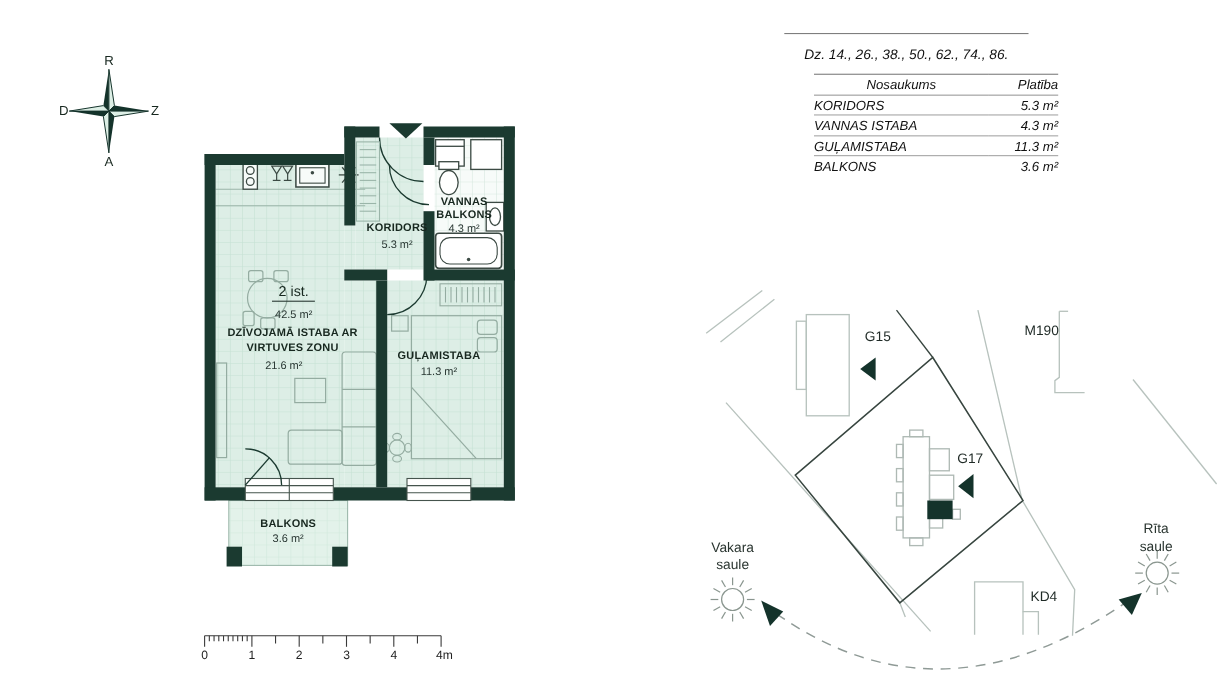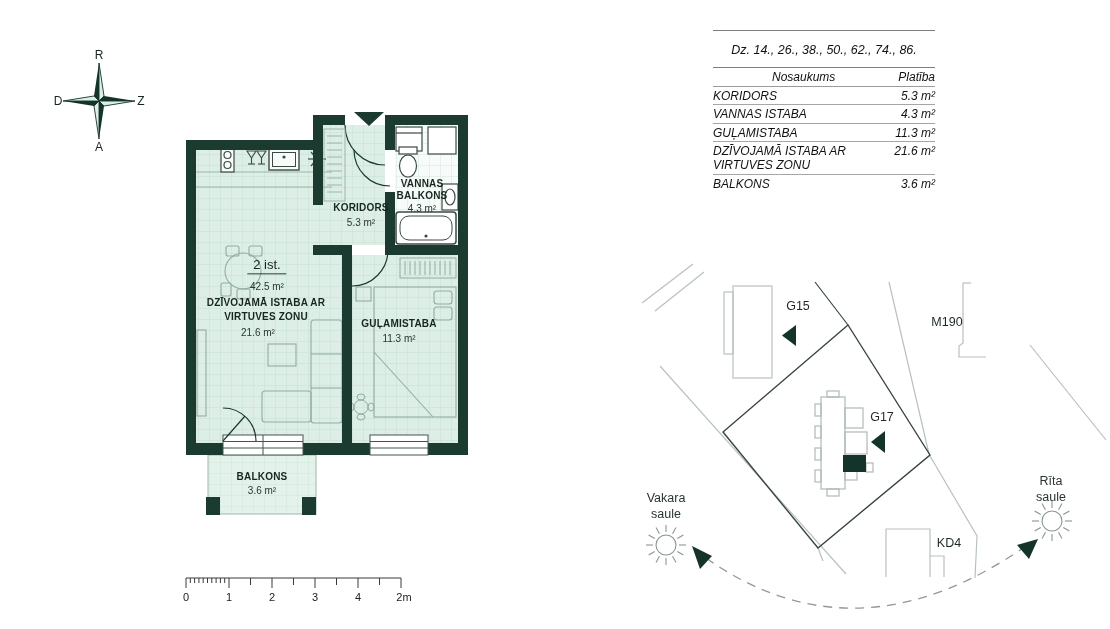--- a/index.html
+++ b/index.html
@@ -11,21 +11,21 @@
   .room-area{font-size:10px;color:#293733;}
   .apt-title{font-weight:normal;font-size:13px;color:#17271f;border-bottom:1px solid #2b3b35;padding:0 6px 1px 6px;}
   .compass-lbl{font-size:12px;color:#17271f;}
   .scale-num{font-size:11px;color:#222;}
   .site-lbl{font-size:12.5px;color:#1f2a26;}
   .sun-lbl{font-size:12.5px;color:#2a3530;}
   
   .areas-table{position:absolute;left:713px;top:30px;width:222px;font-size:12px;color:#111;font-style:italic;}
   .t-topline{border-top:1px solid #7e7e7e;height:0;}
   .t-title{text-align:center;margin:12px 0 10px 0;font-size:12.5px;}
-  .areas-table table{width:100%;border-collapse:collapse;}
+  .areas-table table{width:100%;border-collapse:collapse;margin-left:27px;}
   .areas-table th,.areas-table td{font-weight:normal;padding:2px 0 1.5px 0;vertical-align:top;line-height:14px;}
   .areas-table thead tr{border-top:1px solid #7e7e7e;border-bottom:1px solid #9b9b9b;}
   .areas-table tbody tr{border-bottom:1px solid #a6a6a6;}
   .areas-table tbody tr:last-child{border-bottom:none;}
   .areas-table th:first-child{text-align:center;}
   .areas-table th:last-child{text-align:right;}
   .areas-table td:first-child{text-align:left;padding-right:6px;}
   .areas-table td:last-child{text-align:right;white-space:nowrap;}
 </style>
 </head>
@@ -350,24 +350,24 @@
 <div class="lbl room-area" style="left:399px;top:339px">11.3 m²</div>
 
 <div class="lbl room-name" style="left:262px;top:477px">BALKONS</div>
 <div class="lbl room-area" style="left:262px;top:491px">3.6 m²</div>
 
 <div class="lbl scale-num" style="left:186px;top:597px">0</div>
 <div class="lbl scale-num" style="left:229px;top:597px">1</div>
 <div class="lbl scale-num" style="left:272px;top:597px">2</div>
 <div class="lbl scale-num" style="left:315px;top:597px">3</div>
 <div class="lbl scale-num" style="left:358px;top:597px">4</div>
-<div class="lbl scale-num" style="left:404px;top:597px">2m</div>
+<div class="lbl scale-num" style="left:404px;top:597px">4m</div>
 
 <div class="lbl site-lbl" style="left:798px;top:306px">G15</div>
-<div class="lbl site-lbl" style="left:947px;top:322px">M190</div>
+<div class="lbl site-lbl" style="left:947px;top:301px">M190</div>
 <div class="lbl site-lbl" style="left:882px;top:417px">G17</div>
 <div class="lbl site-lbl" style="left:949px;top:543px">KD4</div>
 
 <div class="lbl sun-lbl" style="left:666px;top:498px">Vakara</div>
 <div class="lbl sun-lbl" style="left:666px;top:514px">saule</div>
 <div class="lbl sun-lbl" style="left:1051px;top:481px">Rīta</div>
 <div class="lbl sun-lbl" style="left:1051px;top:497px">saule</div>
 
 <div class="areas-table">
   <div class="t-topline"></div>
@@ -386,24 +386,20 @@
       </tr>
       <tr>
         <td>VANNAS ISTABA</td>
         <td>4.3 m²</td>
       </tr>
       <tr>
         <td>GUĻAMISTABA</td>
         <td>11.3 m²</td>
       </tr>
       <tr>
-        <td>DZĪVOJAMĀ ISTABA AR VIRTUVES ZONU</td>
-        <td>21.6 m²</td>
-      </tr>
-      <tr>
         <td>BALKONS</td>
         <td>3.6 m²</td>
       </tr>
     </tbody>
   </table>
 </div>
 
 </div>
 
 </body></html>

